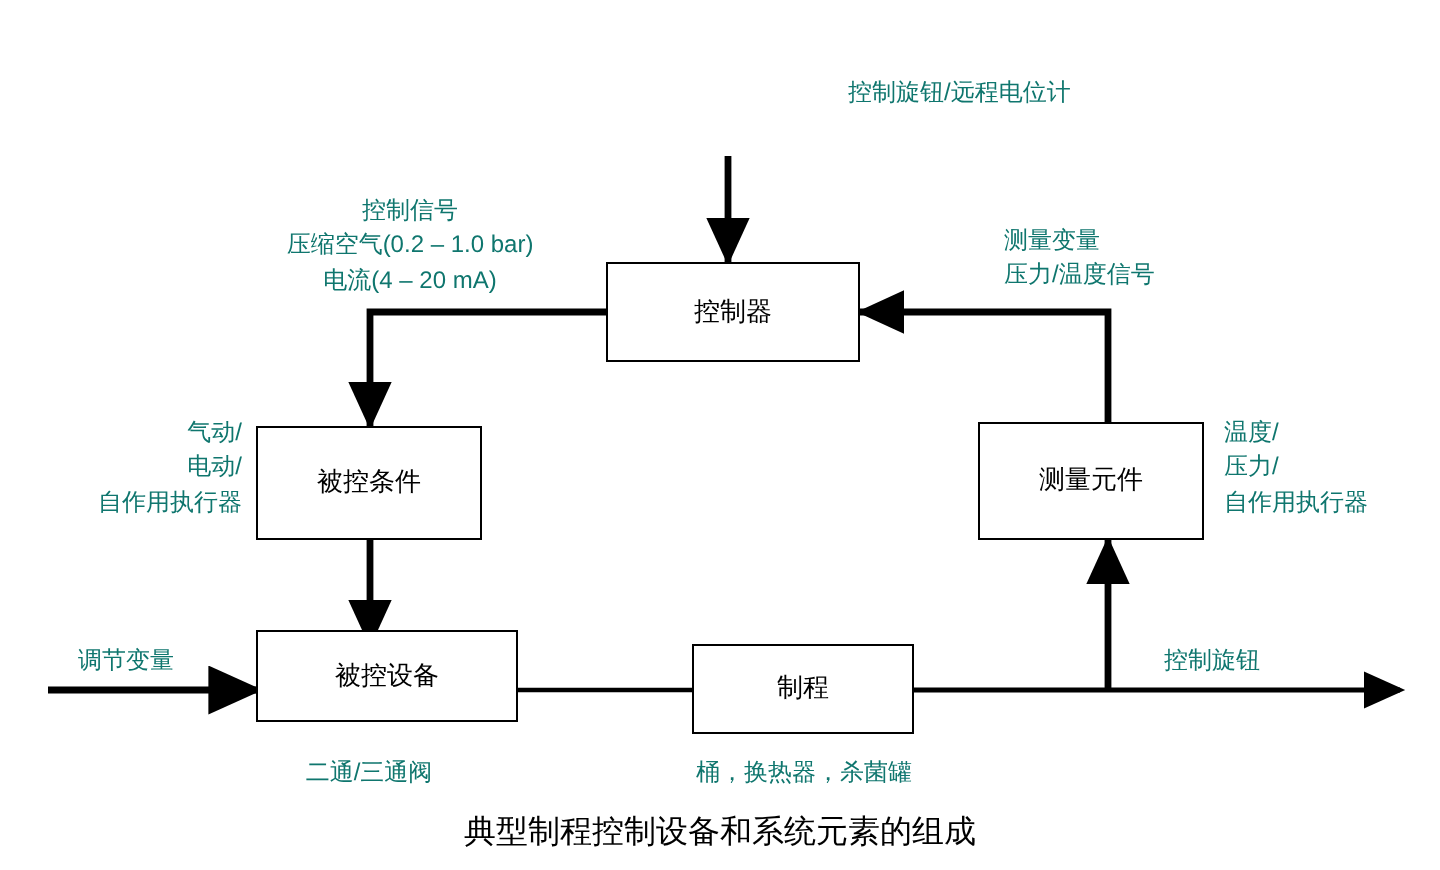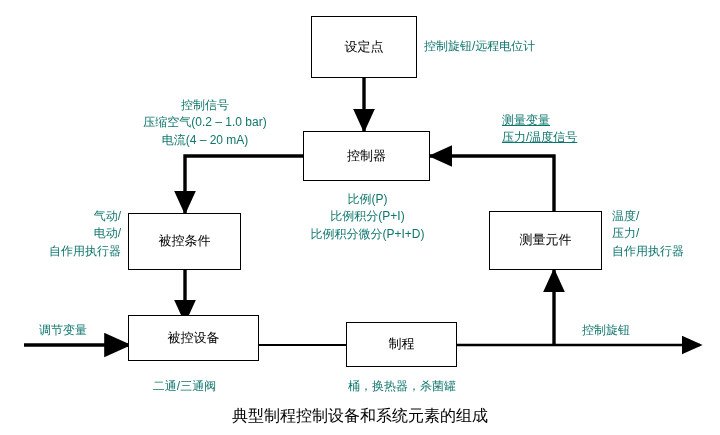--- a/index.html
+++ b/index.html
@@ -79,23 +79,20 @@
 
     <line x1="554" y1="345" x2="554" y2="270" stroke="#000" stroke-width="3.4" marker-end="url(#arrow)"></line>
 
     <line x1="24" y1="345" x2="128" y2="345" stroke="#000" stroke-width="3.4" marker-end="url(#arrowbig)"></line>
 
     <line x1="241" y1="345" x2="346" y2="345" stroke="#000" stroke-width="2.2"></line>
 
     <line x1="457" y1="345" x2="700" y2="345" stroke="#000" stroke-width="2.6" marker-end="url(#arrowbig)"></line>
   </svg>
 
-  <div class="box" style="left:311px; top:16px; width:106px; height:62px;">
-    <span>设定点</span>
-  </div>
 
   <div class="box" style="left:303px; top:131px; width:127px; height:50px;">
     <span>控制器</span>
   </div>
 
   <div class="box" style="left:128px; top:213px; width:113px; height:57px;">
     <span>被控条件</span>
   </div>
 
   <div class="box" style="left:489px; top:211px; width:113px; height:59px;">
@@ -109,26 +106,23 @@
   <div class="box" style="left:346px; top:322px; width:111px; height:45px;justify-content:center;">
     <span>制程</span>
   </div>
 
   <div class="lbl left" style="left:424px; top:38px;">控制旋钮/远程电位计</div>
 
   <div class="lbl center" style="left:110px; top:97px; width:190px;">控制信号
 压缩空气(0.2 – 1.0 bar)
 电流(4 – 20 mA)</div>
 
-  <div class="lbl left" style="left:502px; top:112px;text-decoration:underline;">测量变量
+  <div class="lbl left" style="left:502px; top:112px;">测量变量
 压力/温度信号</div>
 
-  <div class="lbl center" style="left:290px; top:191px; width:155px;">比例(P)
-比例积分(P+I)
-比例积分微分(P+I+D)</div>
 
   <div class="lbl right" style="left:13px; top:208px; width:108px;">气动/
 电动/
 自作用执行器</div>
 
   <div class="lbl left" style="left:612px; top:208px;">温度/
 压力/
 自作用执行器</div>
 
   <div class="lbl left" style="left:39px; top:322px;">调节变量</div>

